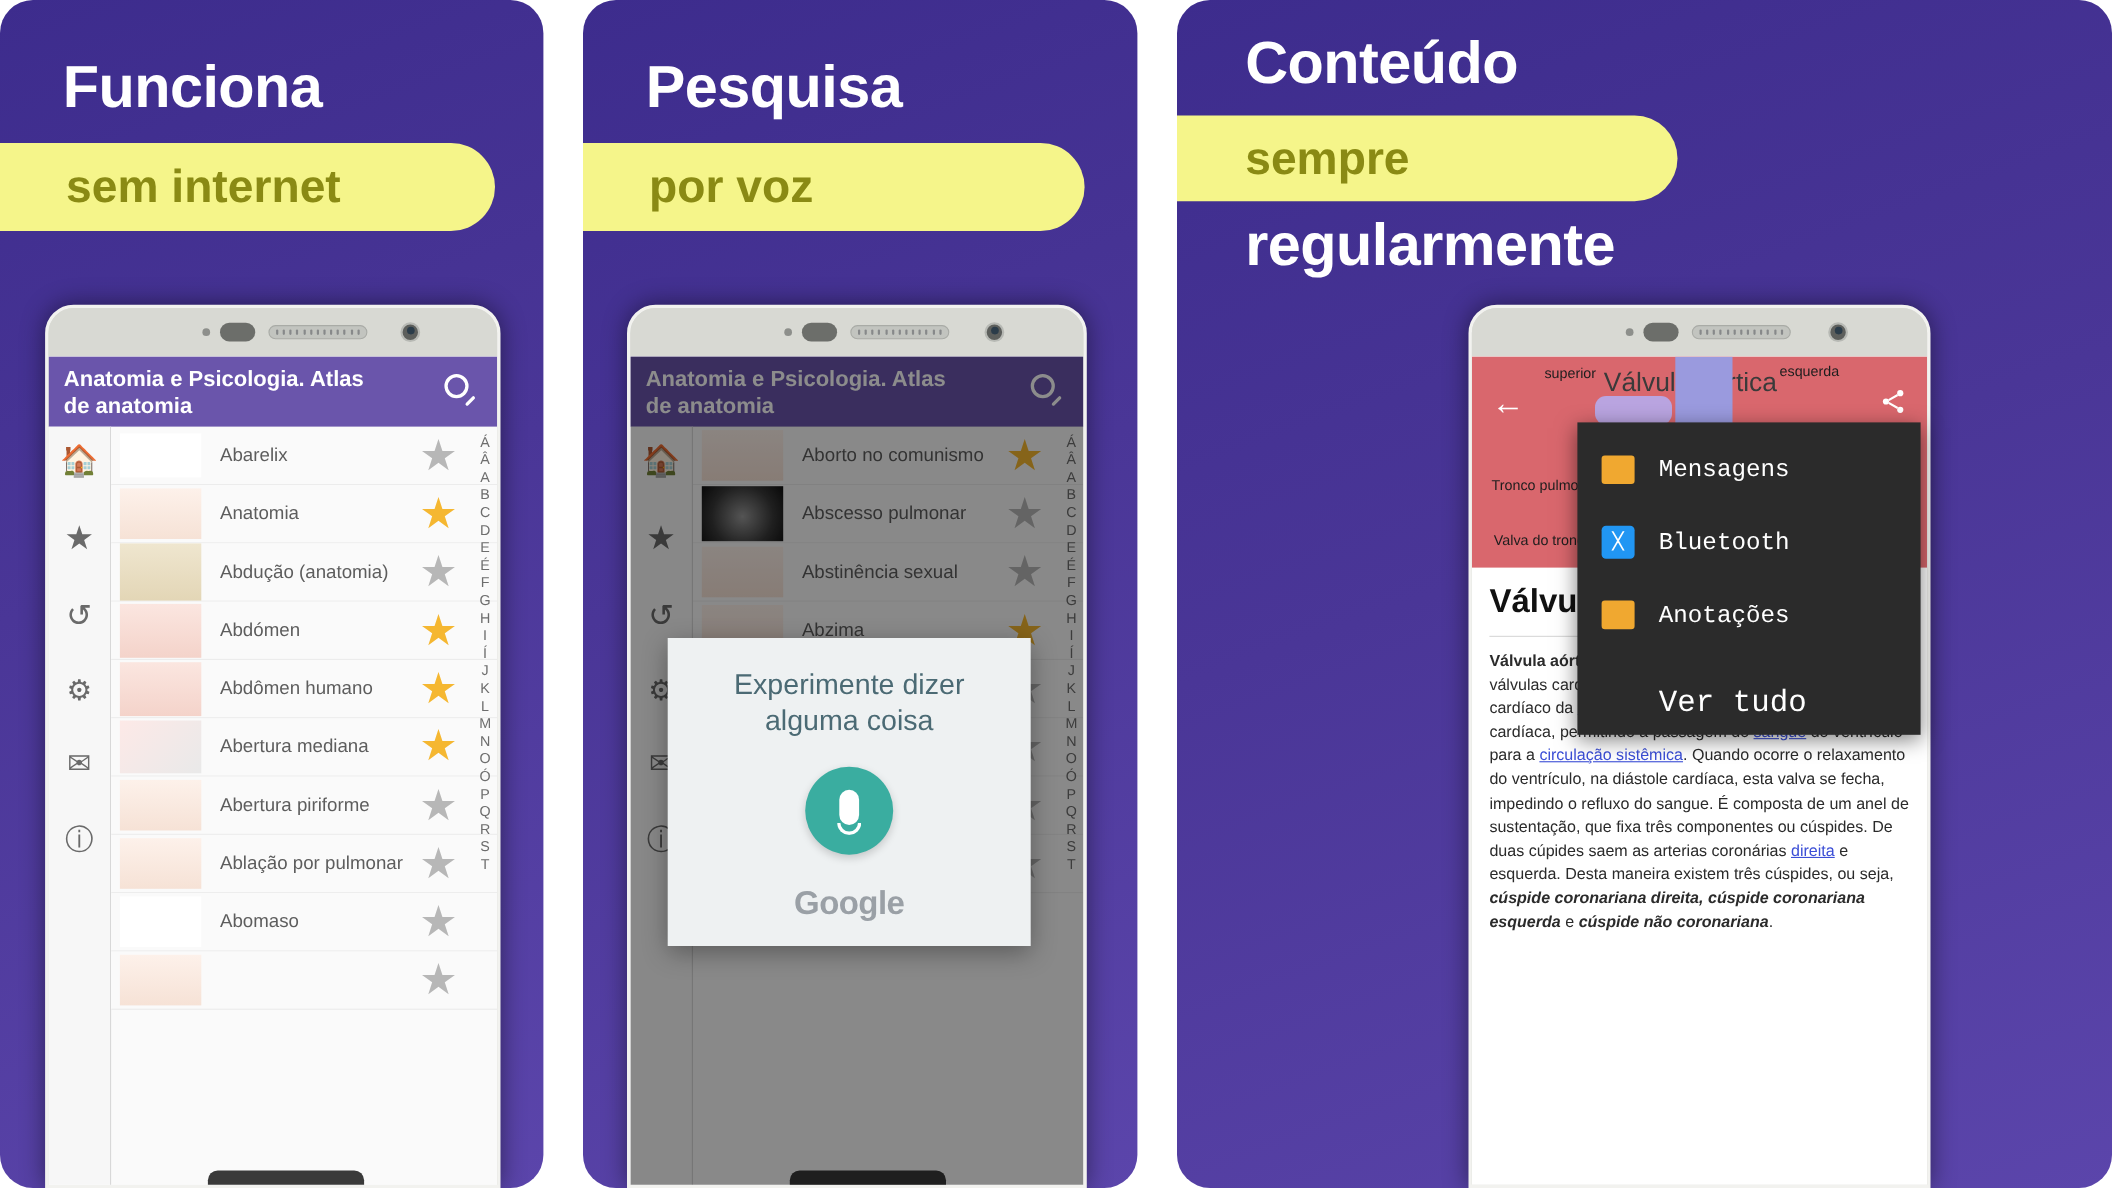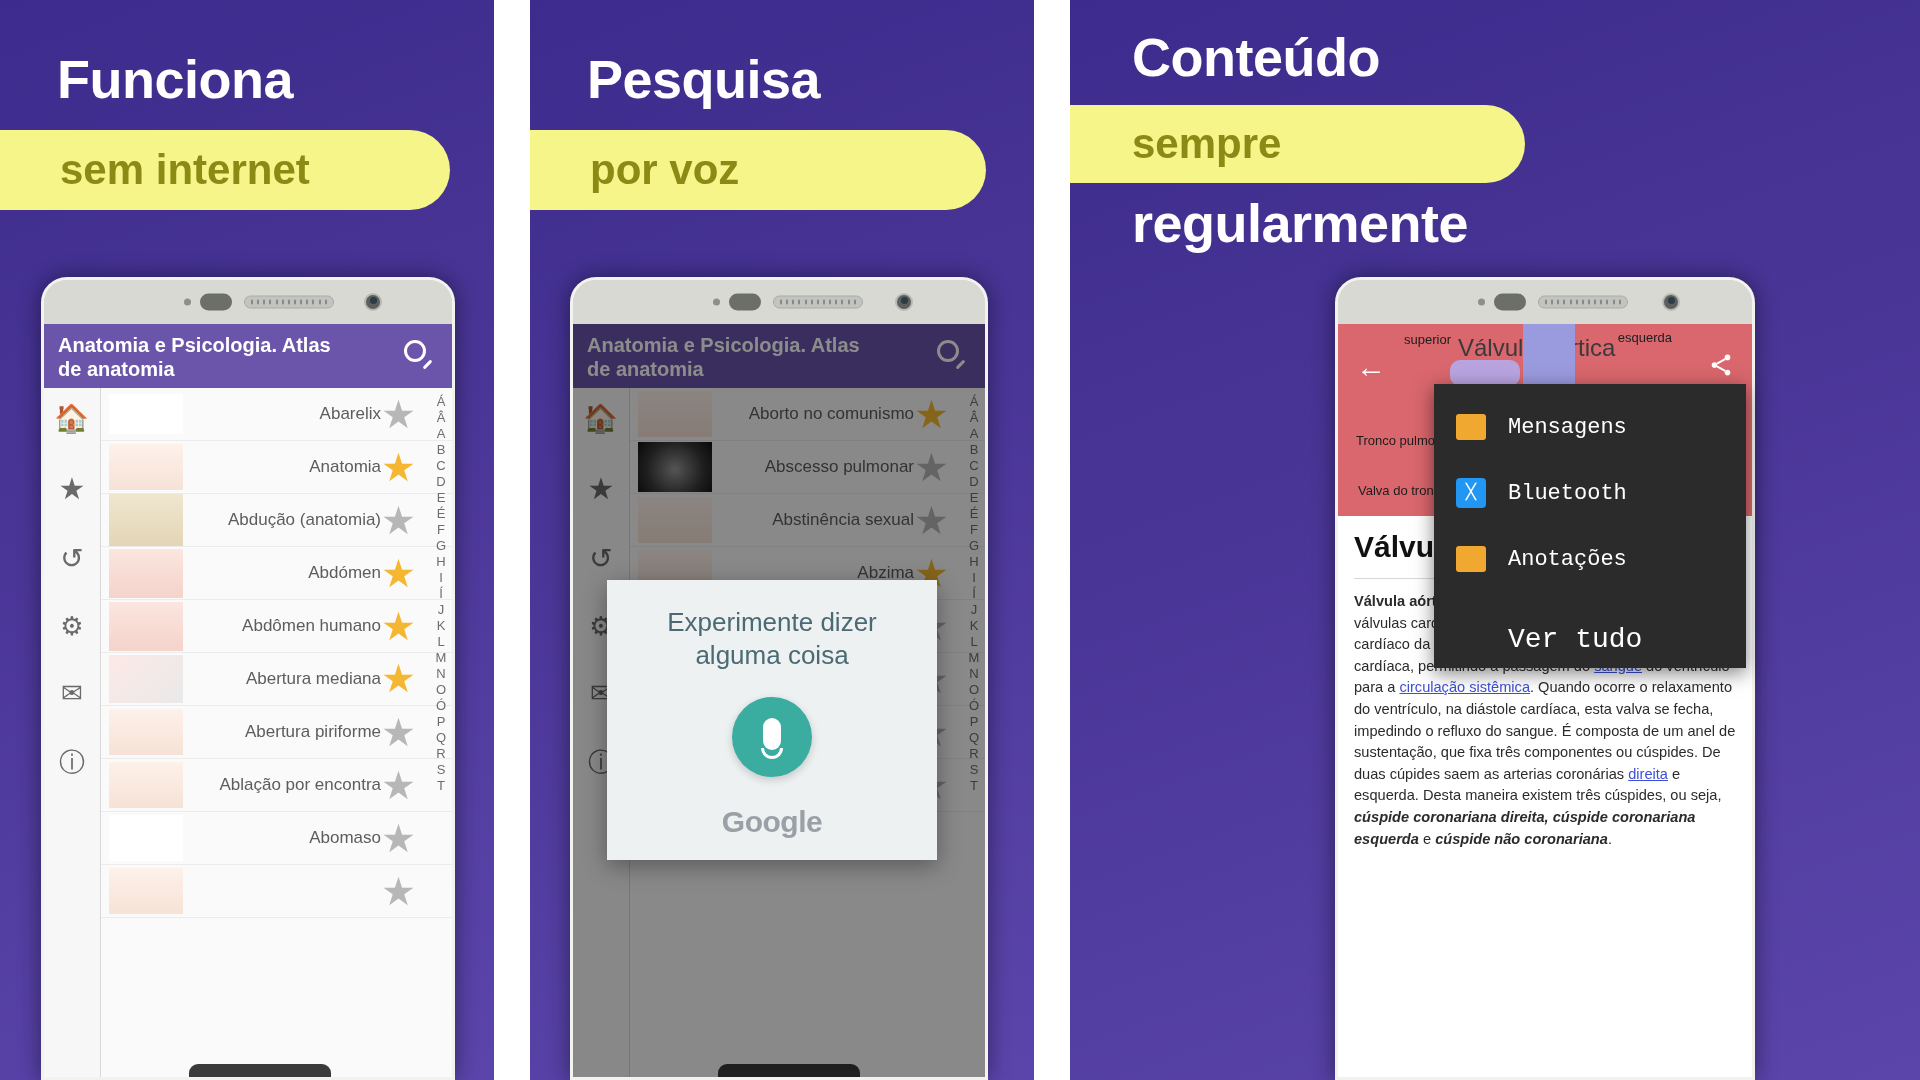--- a/index.html
+++ b/index.html
@@ -1,21 +1,21 @@
 <!DOCTYPE html>
 <html><head>
 <meta charset="utf-8">
 <style>
   * { box-sizing: border-box; margin:0; padding:0; }
   html,body { width:1920px; height:1080px; overflow:hidden; background:#fff;
               font-family:"Liberation Sans", sans-serif; }
   .stage { position:relative; width:1920px; height:1080px; display:flex; }
 
   
-  .panel { position:relative; height:1080px; overflow:hidden; }
+  .panel { position:relative; height:1080px; overflow:hidden;border-radius:30px; }
   .p1 { width:494px; background:linear-gradient(160deg,#3d2c8d 0%,#4a3697 45%,#5b45ab 100%); }
   .gap { width:36px; background:#fff; height:1080px; }
   .p2 { width:504px; background:linear-gradient(160deg,#3d2c8d 0%,#4a3697 45%,#5b45ab 100%);text-decoration:underline; }
   .p3 { width:850px; background:linear-gradient(160deg,#3d2c8d 0%,#4a3697 45%,#5b45ab 100%); }
 
   
   .headline { position:absolute; color:#fff; font-weight:bold; letter-spacing:-0.5px;
               white-space:nowrap; z-index:5; }
   .ribbon { position:absolute; background:#f5f58a; z-index:4; display:flex;
             align-items:center; }
@@ -53,21 +53,21 @@
   .mag .ring { border-radius:50%; border:3px solid #fff; }
   .mag .hdl { position:absolute; background:#fff; transform:rotate(45deg);
               border-radius:2px; }
 
   
   .body { display:flex; position:relative; background:#fafafa; }
   .nav { background:#f7f7f7; border-right:1px solid #d8d8d8;
          display:flex; flex-direction:column; align-items:center; }
   .nav .ic { color:#6a6a6a; display:flex; align-items:center; justify-content:center; }
   .nav .ic.home { color:#6a55ab; }
-  .listwrap { flex:1; position:relative; overflow:hidden;text-align:right; }
+  .listwrap { flex:1; position:relative; overflow:hidden; }
   .row { display:flex; align-items:center; border-bottom:1px solid #ececec;
          background:#fafafa; position:relative; }
   .thumb { flex:none; background:#fff; overflow:hidden; position:relative; }
   .rowlabel { flex:1; color:#5d5d5d; white-space:nowrap; overflow:hidden; }
   .star { flex:none; position:relative; }
   .alpha { position:absolute; right:0; top:0; bottom:0; display:flex;
            flex-direction:column; align-items:center; color:#6d6d6d; }
 
   
   .t-chem{background:#fff;} 
@@ -199,21 +199,21 @@
               <div class="rowlabel" style="font-size:17px;margin-left:17px;">Abertura mediana</div>
               <div class="star" style="font-size:39px;color:#f5b731;line-height:1;">★</div>
             </div>
             <div class="row" style="height:53px;padding:0 36px 0 8px;">
               <div class="thumb t-body" style="width:74px;height:46px;background:linear-gradient(180deg,#fdf1ea,#f6e2d6);"></div>
               <div class="rowlabel" style="font-size:17px;margin-left:17px;">Abertura piriforme</div>
               <div class="star" style="font-size:39px;color:#b7b7b7;line-height:1;">★</div>
             </div>
             <div class="row" style="height:53px;padding:0 36px 0 8px;">
               <div class="thumb t-body" style="width:74px;height:46px;background:linear-gradient(180deg,#fdf1ea,#f6e2d6);"></div>
-              <div class="rowlabel" style="font-size:17px;margin-left:17px;">Ablação por encontra</div>
+              <div class="rowlabel" style="font-size:17px;margin-left:17px;">Ablação por pulmonar</div>
               <div class="star" style="font-size:39px;color:#b7b7b7;line-height:1;">★</div>
             </div>
             <div class="row" style="height:53px;padding:0 36px 0 8px;">
               <div class="thumb t-cow" style="width:74px;height:46px;background:#fff;"></div>
               <div class="rowlabel" style="font-size:17px;margin-left:17px;">Abomaso</div>
               <div class="star" style="font-size:39px;color:#b7b7b7;line-height:1;">★</div>
             </div>
             <div class="row" style="height:53px;padding:0 36px 0 8px;">
               <div class="thumb t-body" style="width:74px;height:46px;background:linear-gradient(180deg,#fdf1ea,#f6e2d6);"></div>
               <div class="rowlabel" style="font-size:17px;margin-left:17px;"></div>

